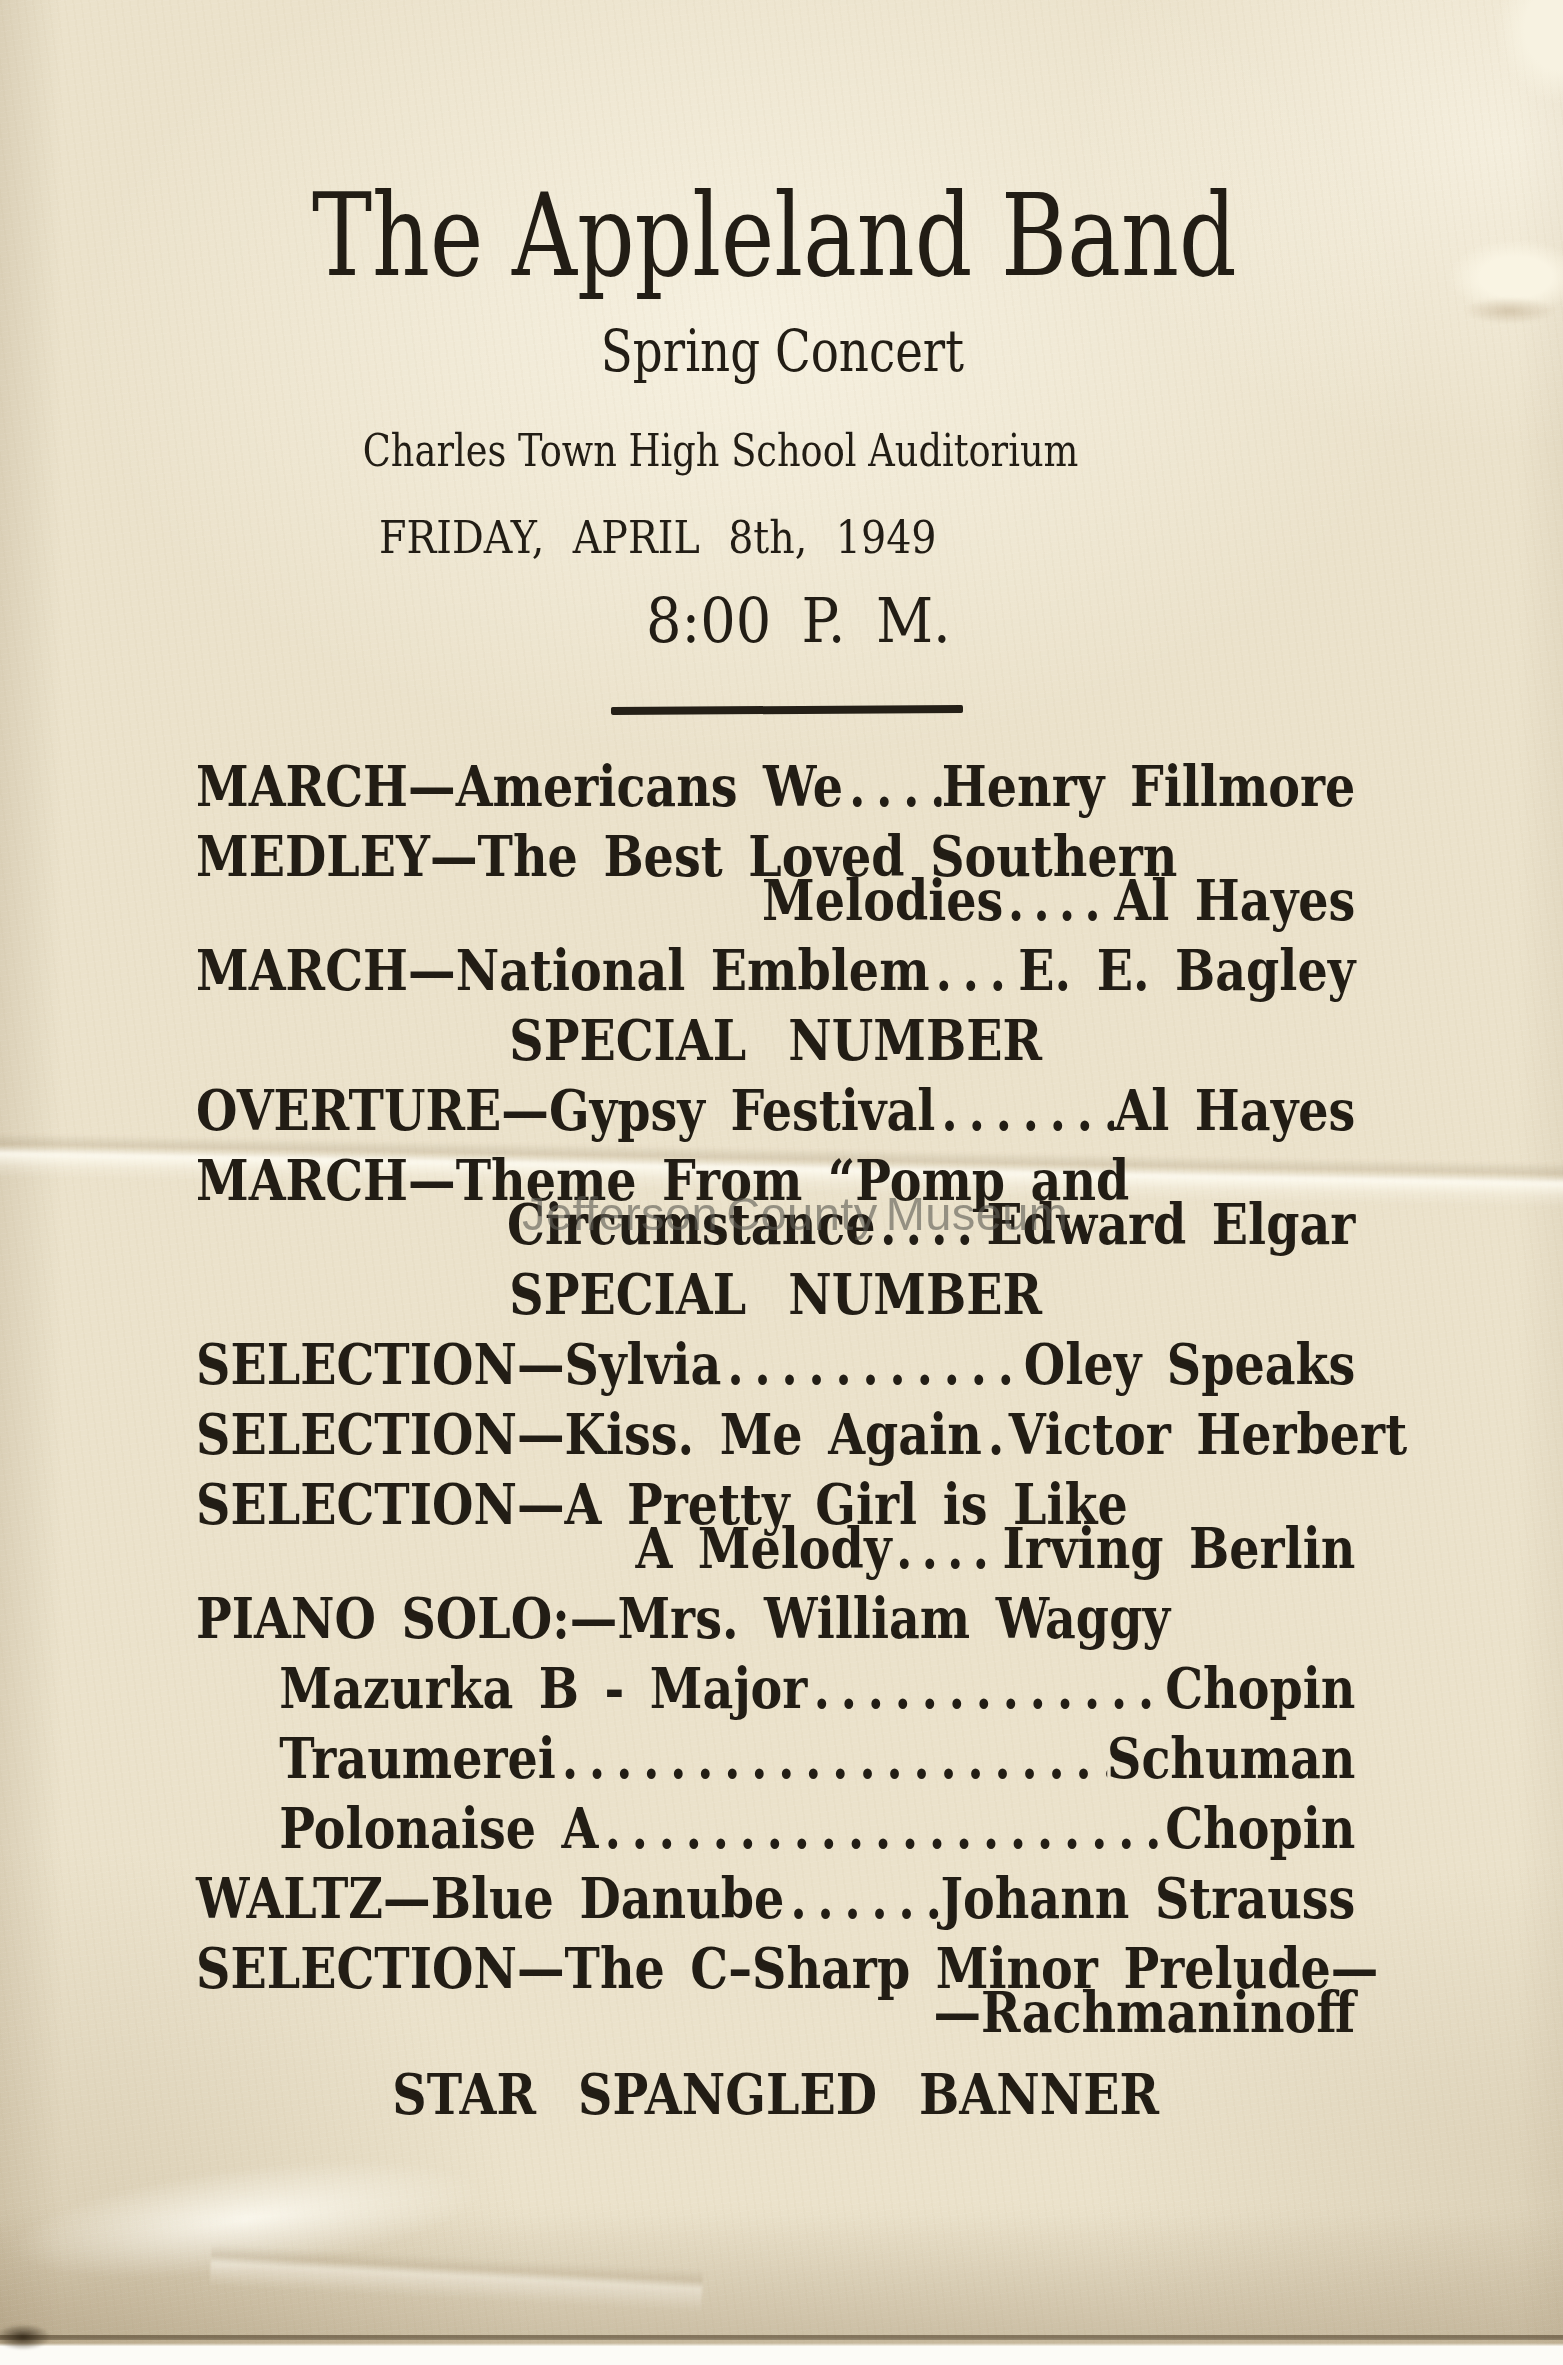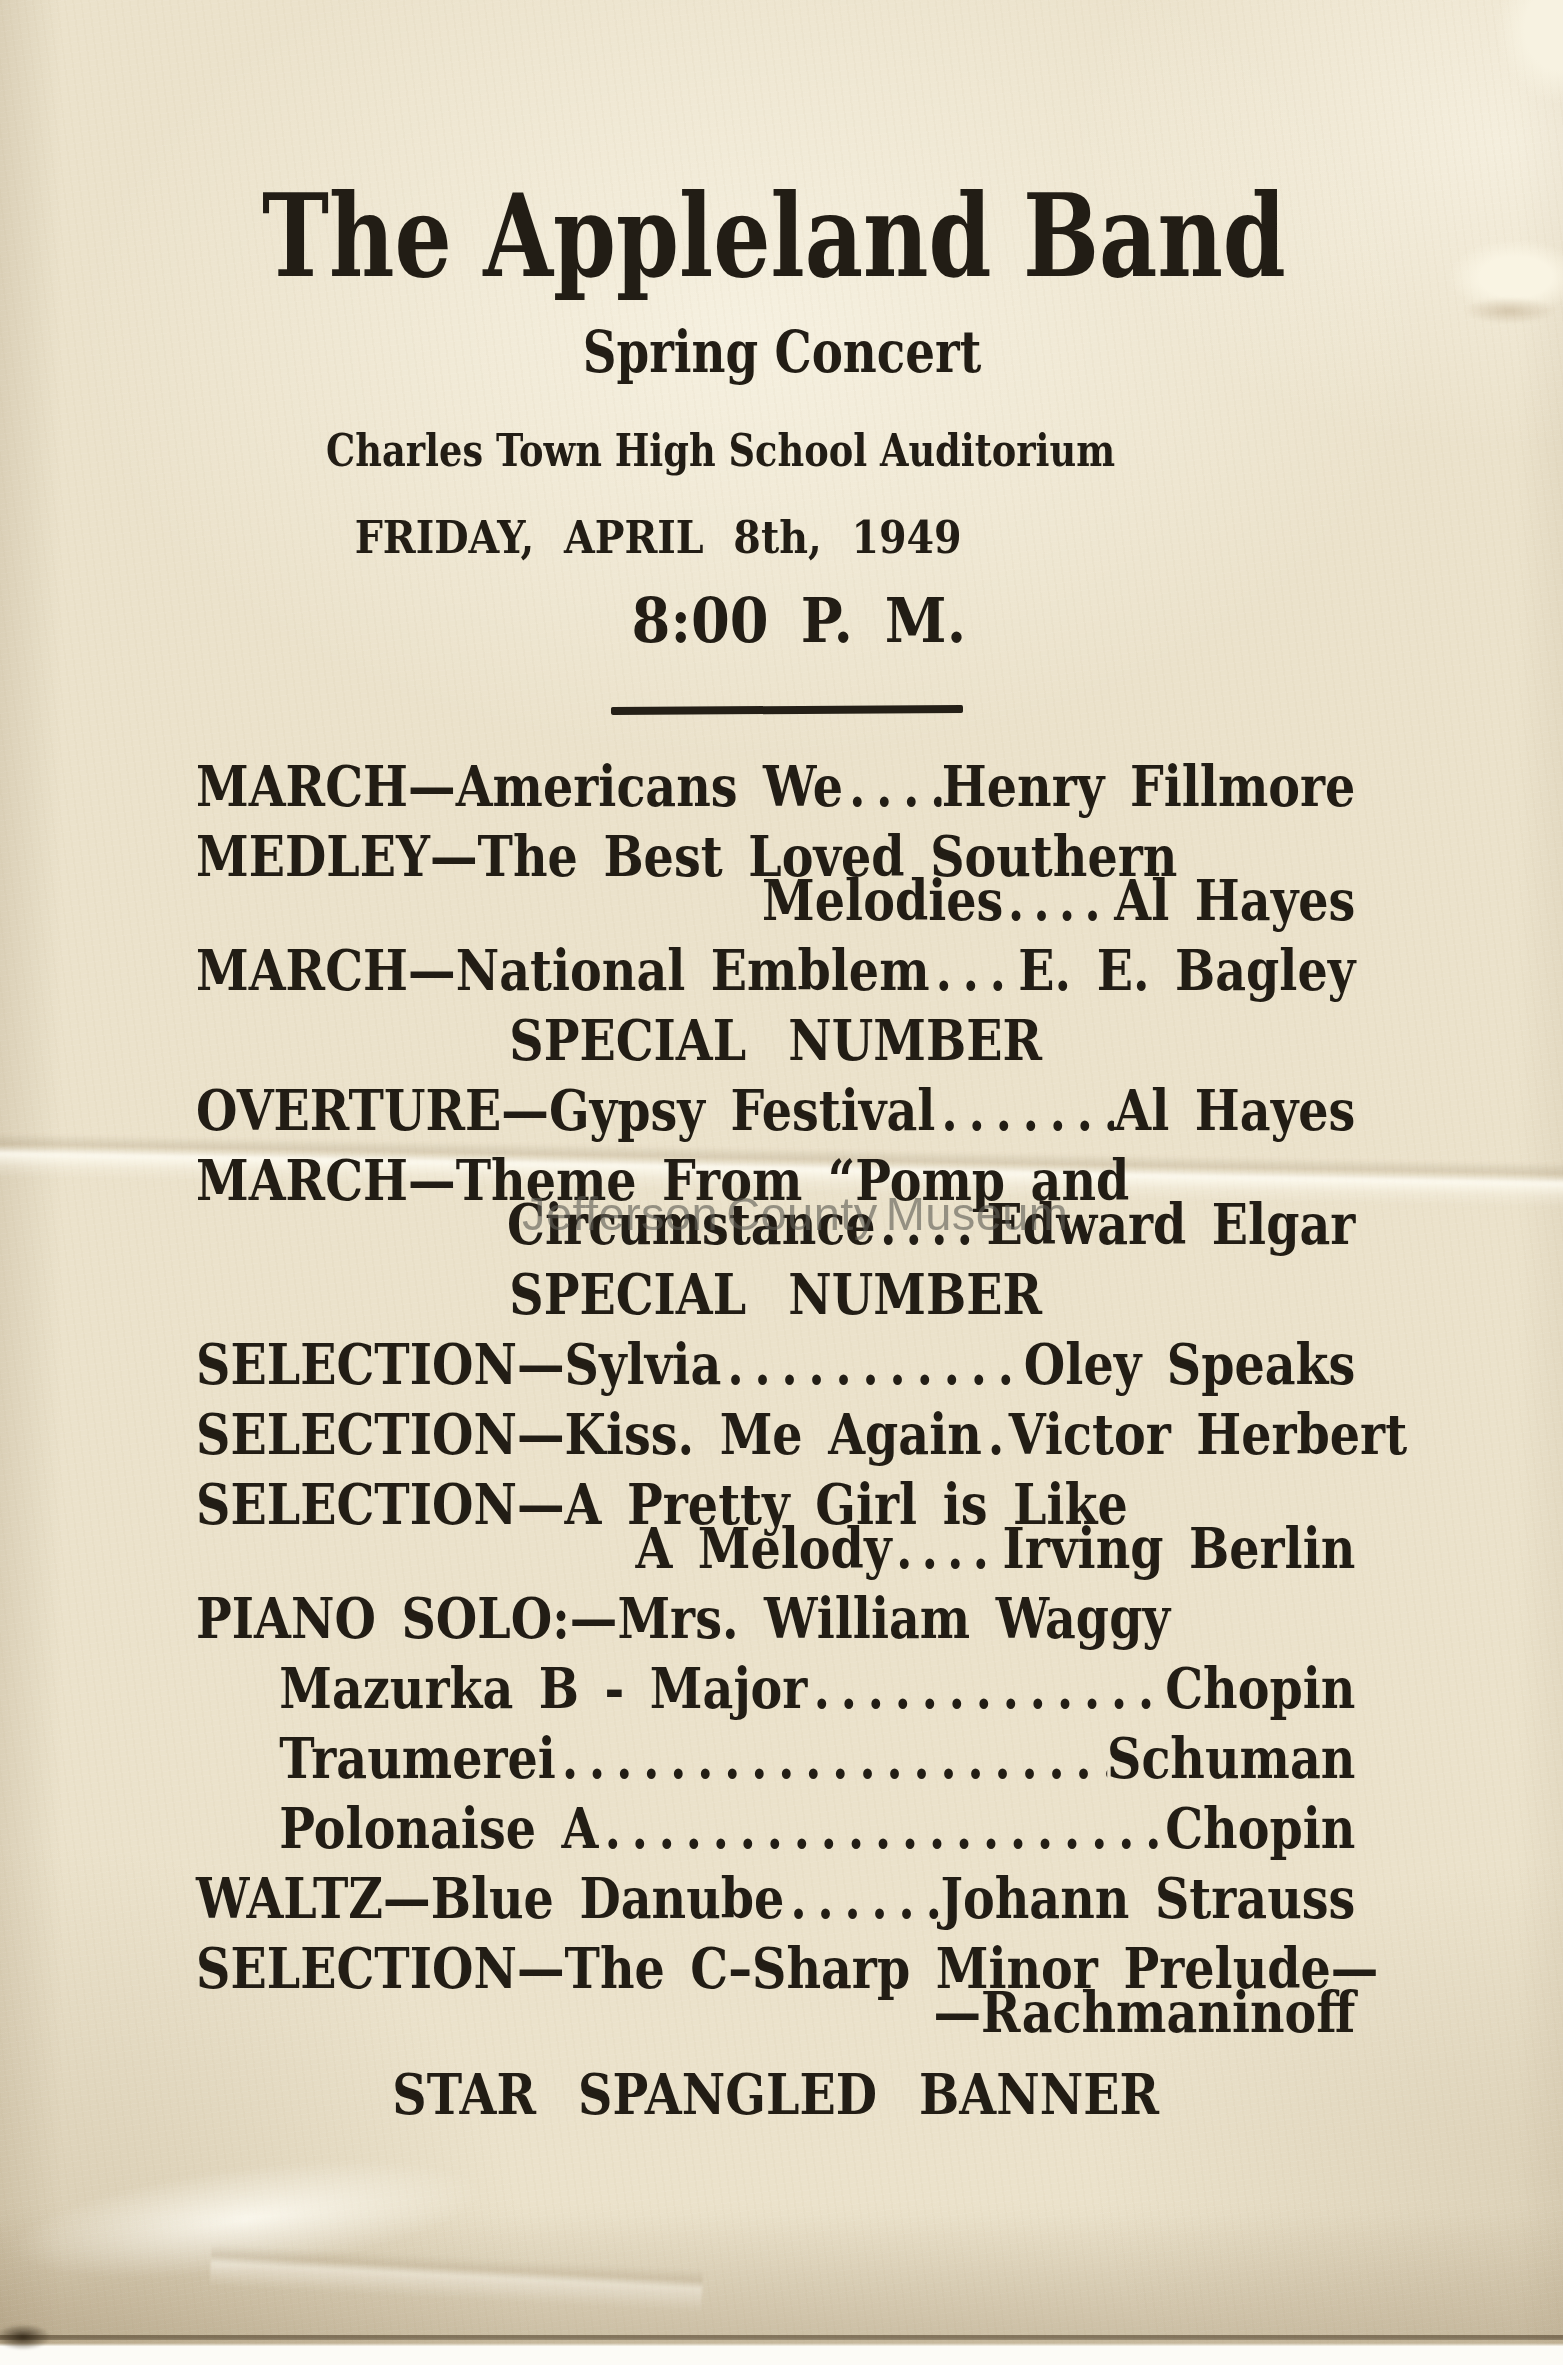--- a/index.html
+++ b/index.html
@@ -65,21 +65,21 @@
   .scan-bottom {
     left: 0; top: 2335px; width: 1564px; height: 31px;
     background: linear-gradient(180deg, rgba(72,56,34,0.55) 0 4.4px, rgba(160,140,105,0.35) 5.3px 8px, #fcfbf6 11.4px 100%);
   }
   .scan-corner {
     left: -5.3px; top: 2324px; width: 56px; height: 26px;
     background: radial-gradient(closest-side, rgba(42,31,16,0.85), rgba(42,31,16,0));
     filter: blur(0.9px);
   }
 
-  .header-line { position: absolute; left: 0; width: 1564px; text-align: center; white-space: nowrap; font-weight: bold; }
+  .header-line { position: absolute; left: 0; width: 1564px; text-align: center; white-space: nowrap; font-weight: normal; }
   .header-line > span { display: inline-block; white-space: nowrap; }
   .hl-title    { top: 179px; font-size: 114px; line-height: 114px; }
   .hl-title    > span { transform: scaleX(0.79); margin-left: -16px; }
   .hl-subtitle { top: 311px; font-size: 57px; line-height: 81px; }
   .hl-subtitle > span { transform: scaleX(0.82); }
   .hl-venue    { top: 417px; font-size: 44px; line-height: 67px; }
   .hl-venue    > span { transform: scaleX(0.835); margin-left: -123px; }
   .hl-date     { top: 505px; font-size: 44px; line-height: 65px; word-spacing: 17.6px; }
   .hl-date     > span { transform: scaleX(0.90); margin-left: -248px; }
   .hl-time     { top: 588px; font-size: 62px; line-height: 65px; word-spacing: 14px; padding-left: 43px; }

